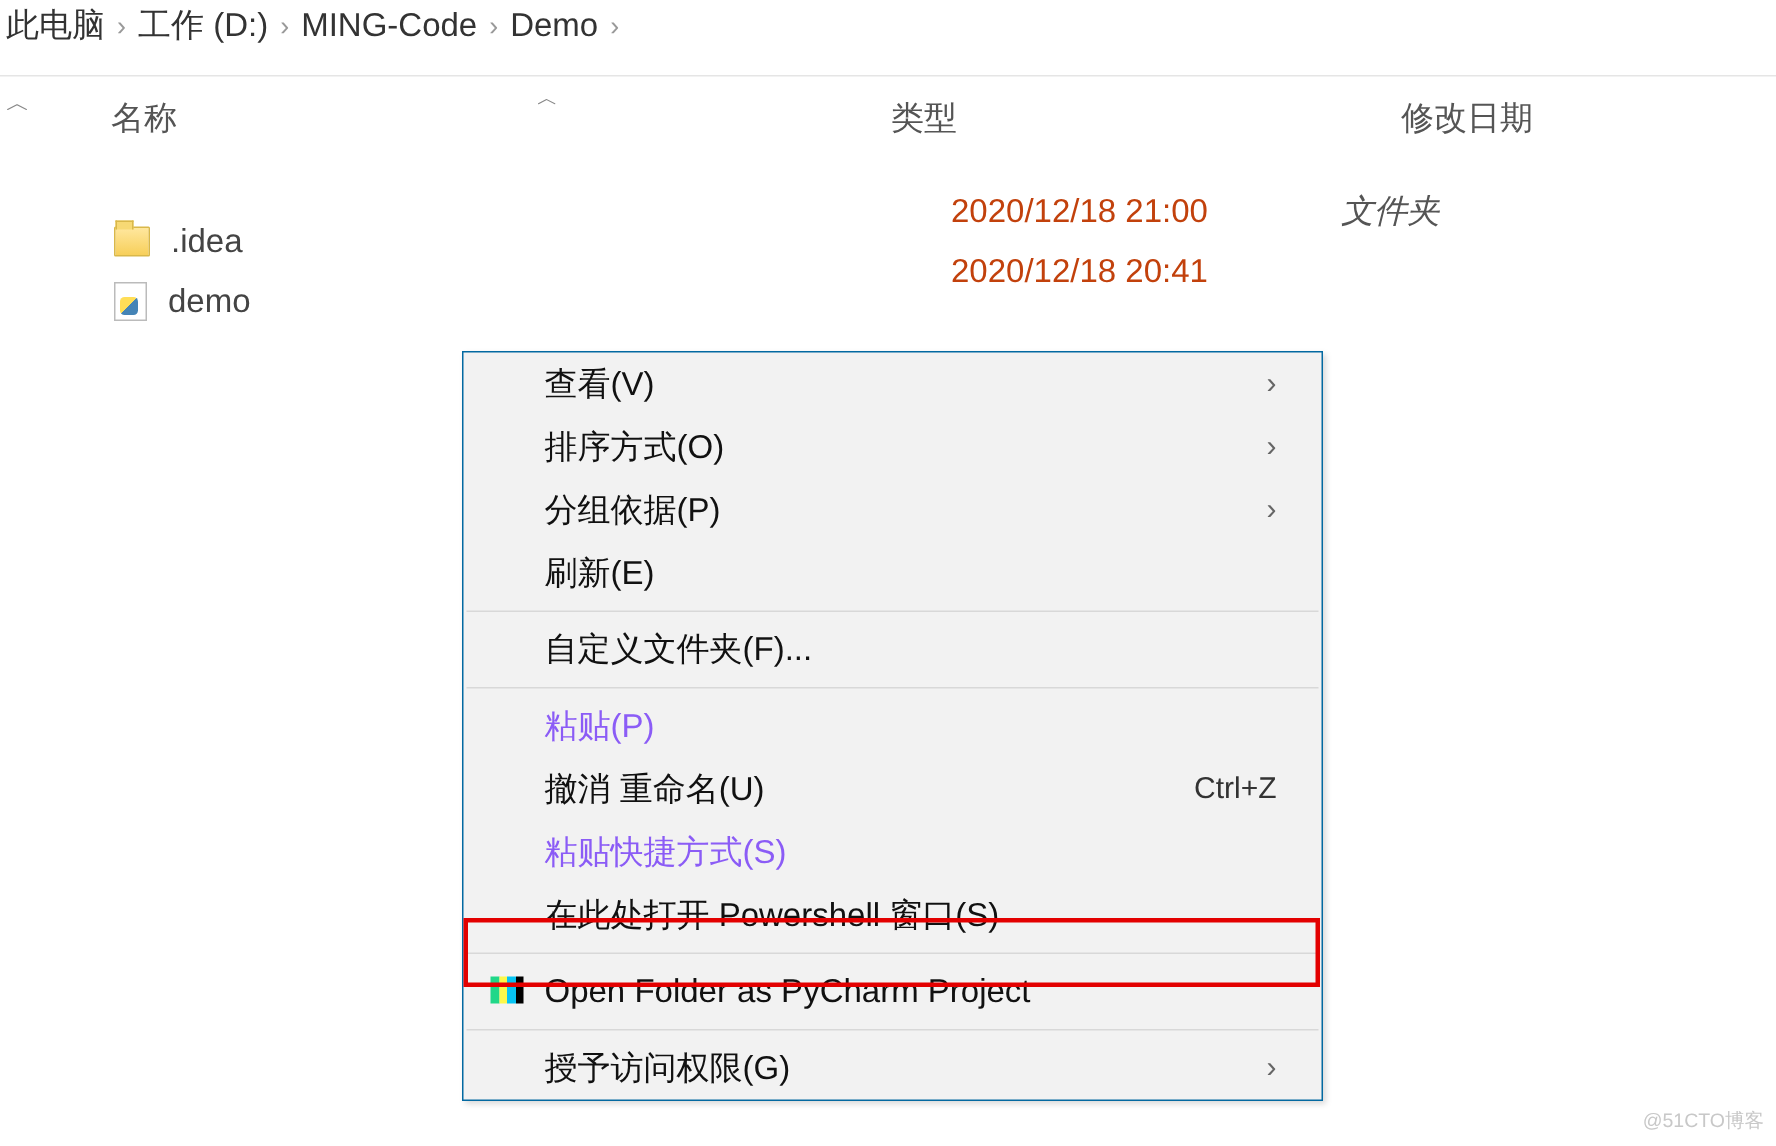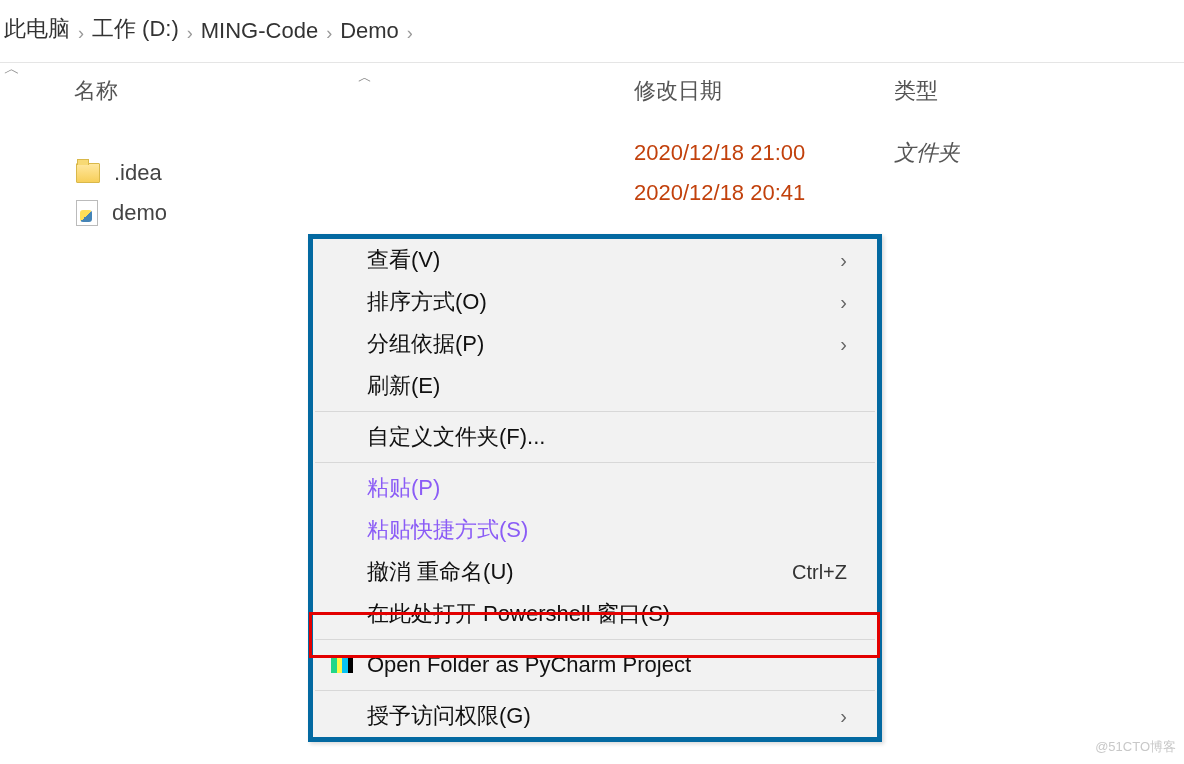--- a/index.html
+++ b/index.html
@@ -1,19 +1,19 @@
 <!DOCTYPE html>
 <html><head>
 <meta charset="utf-8">
 <style>
   * { box-sizing: border-box; }
   html, body { margin: 0; padding: 0; font-family: "Microsoft YaHei", "Segoe UI", sans-serif; background: #fff; color: #333; }
   body { width: 1184px; height: 764px; position: relative; overflow: hidden; }
 
-  .breadcrumb { display: flex; align-items: flex-end; gap: 8px; padding: 14px 4px 18px 4px; font-size: 22px; color: #333; }
+  .breadcrumb { display: flex; align-items: center; gap: 8px; padding: 2px 4px 18px 4px; font-size: 22px; color: #333; }
   .breadcrumb .crumb { cursor: default; }
   .breadcrumb .sep { color: #999; font-size: 18px; }
 
   .divider { border-top: 1px solid #e5e5e5; }
 
   .left-strip { position: absolute; left: 0; top: 59px; width: 24px; height: 20px; color: #888; font-size: 16px; display: flex; justify-content: center; align-items: center; }
 
   .content { display: flex; padding-top: 0; }
   .filelist { flex: 1; margin-left: 24px; }
 
@@ -27,21 +27,21 @@
   .row .date { padding-left: 50px; color: #c2410c; }
   .row .type { padding-left: 10px; color: #555; font-style: italic; }
 
   .icon-folder { width: 24px; height: 20px; background: linear-gradient(#ffe79e,#f7cf5a); border: 1px solid #d9b84a; border-radius: 1px; position: relative; }
   .icon-folder::before { content:""; position:absolute; top:-5px; left:0; width:10px; height:5px; background:#f7d974; border:1px solid #d9b84a; border-bottom:none; }
 
   .icon-pyfile { width: 22px; height: 26px; background: #fff; border: 1px solid #bbb; position: relative; }
   .icon-pyfile::after { content:""; position:absolute; left:3px; bottom:3px; width:12px; height:12px; background: linear-gradient(135deg,#ffde57 50%,#4584b6 50%); border-radius:3px; }
 
   
-  .context-menu { position: absolute; left: 308px; top: 234px; width: 574px; background: #f2f2f2; border: 5px solid #0369a1; box-shadow: 2px 2px 4px rgba(0,0,0,0.15); font-size: 22px; color: #111; }
+  .context-menu { position: absolute; left: 308px; top: 234px; width: 574px; background: #f2f2f2; border: 1px solid #0369a1; box-shadow: 2px 2px 4px rgba(0,0,0,0.15); font-size: 22px; color: #111; }
   .menu-item { display: flex; align-items: center; height: 42px; padding: 0 30px 0 54px; position: relative; }
   .menu-item.disabled { color: #8b5cf6; }
   .menu-item .label { flex: 1; }
   .menu-item .arrow { color: #666; font-size: 20px; }
   .menu-item .shortcut { color: #333; font-size: 20px; }
   .menu-sep { border-top: 1px solid #d8d8d8; margin: 4px 2px; }
   .menu-item .mi-icon { position:absolute; left:18px; top:50%; transform:translateY(-50%); width:24px; height:20px; }
   .pycharm-icon { width:22px; height:18px; display:flex; }
   .pycharm-icon span:nth-child(1){flex:1;background:#21d789;}
   .pycharm-icon span:nth-child(2){flex:1;background:#fcf84a;}
@@ -67,22 +67,22 @@
 </div>
 
 <div class="divider"></div>
 
 <div class="left-strip">︿</div>
 
 <div class="content">
   <div class="filelist">
     <div class="headers">
       <div class="col">名称</div>
+      <div class="col" style="padding-left:10px">类型</div>
       <div class="col">修改日期</div>
-      <div class="col" style="padding-left:10px">类型</div>
       <div class="sort-caret">︿</div>
     </div>
 
     <div class="row">
       <div class="name">
         <span class="icon-folder"></span>
         <span>.idea</span>
       </div>
       <div class="date">2020/12/18 21:00</div>
       <div class="type">文件夹</div>
@@ -115,26 +115,26 @@
     <span class="label">刷新(E)</span>
   </div>
   <div class="menu-sep"></div>
   <div class="menu-item">
     <span class="label">自定义文件夹(F)...</span>
   </div>
   <div class="menu-sep"></div>
   <div class="menu-item disabled">
     <span class="label">粘贴(P)</span>
   </div>
-  <div class="menu-item disabled">
-    <span class="label">粘贴快捷方式(S)</span>
-  </div>
   <div class="menu-item">
     <span class="label">撤消 重命名(U)</span>
     <span class="shortcut">Ctrl+Z</span>
+  </div>
+  <div class="menu-item disabled">
+    <span class="label">粘贴快捷方式(S)</span>
   </div>
   <div class="menu-item">
     <span class="label">在此处打开 Powershell 窗口(S)</span>
   </div>
   <div class="menu-sep"></div>
   <div class="menu-item">
     <span class="mi-icon">
         <span class="pycharm-icon">
           <span></span>
           <span></span>

